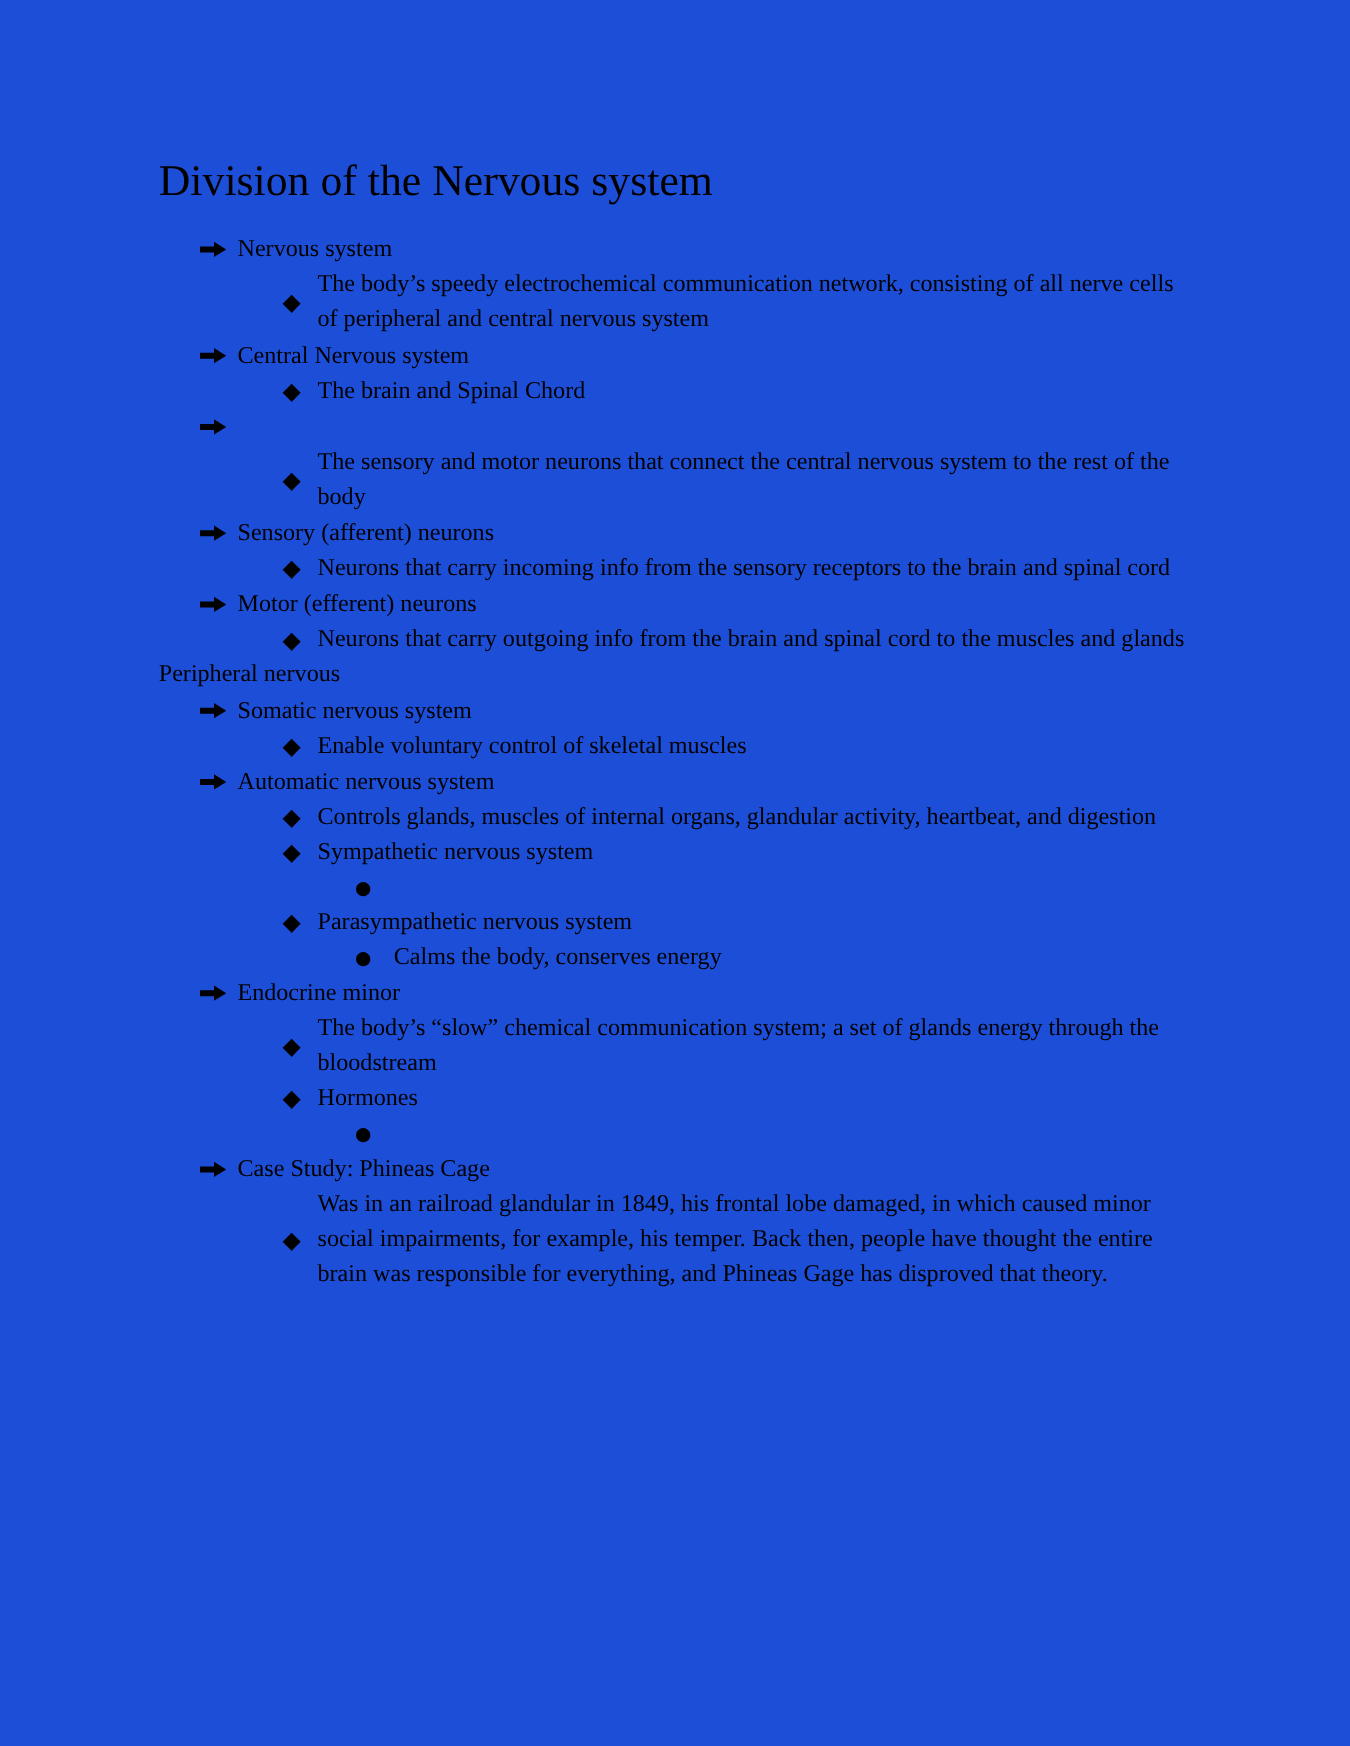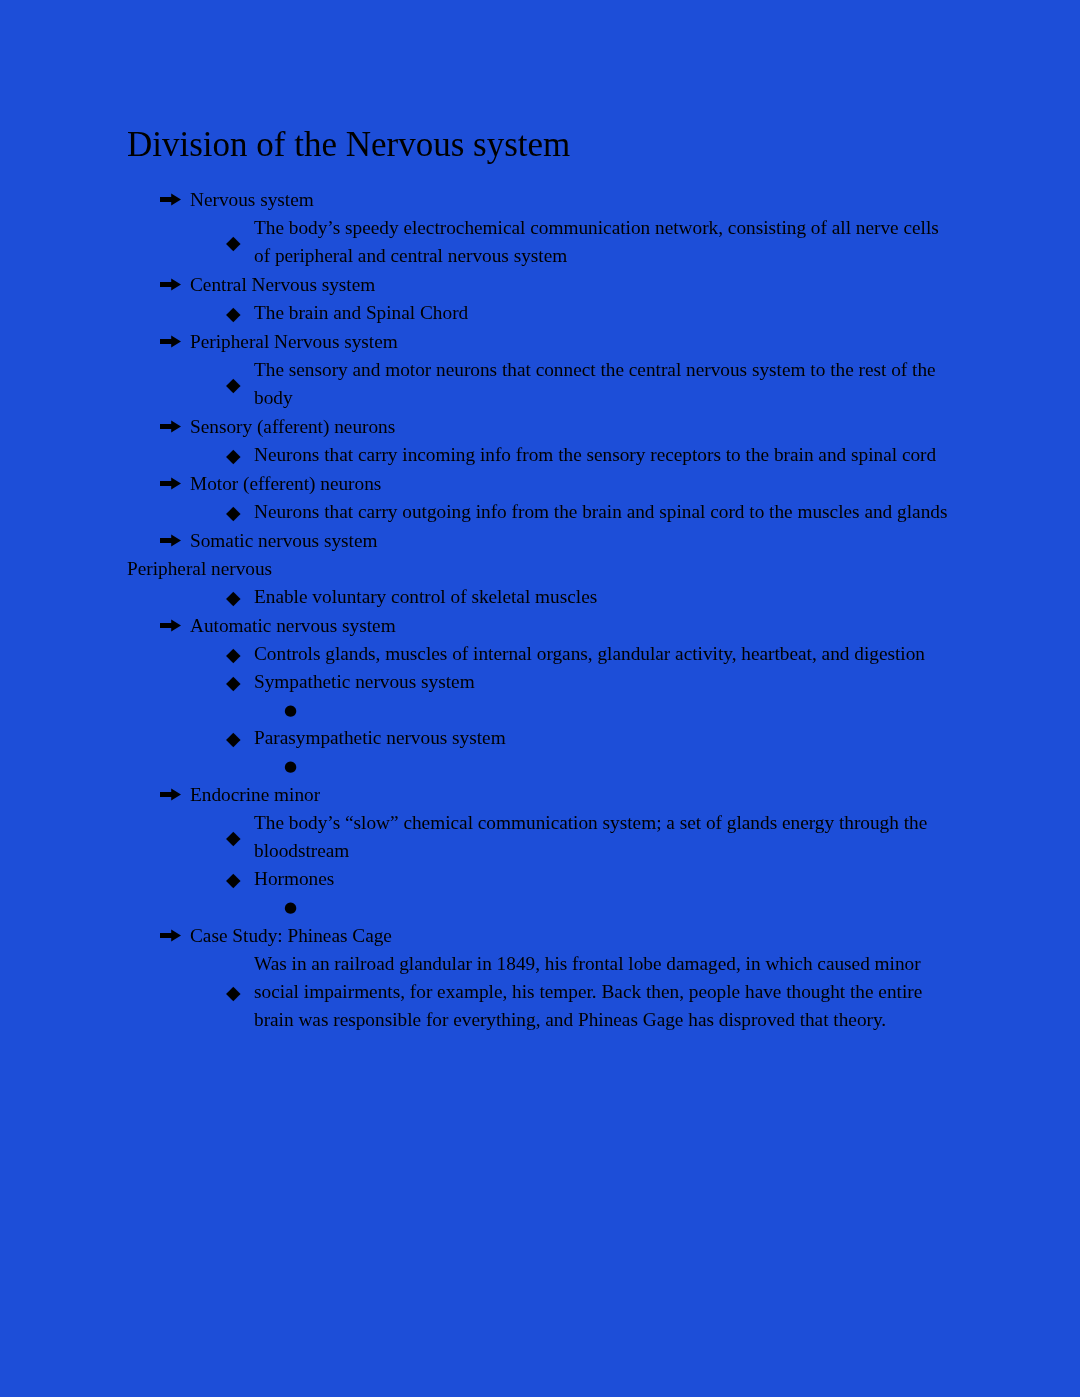--- a/index.html
+++ b/index.html
@@ -82,21 +82,20 @@
         <span class="text">Central Nervous system</span>
       </div>
       <div class="row l2">
         <span class="bullet b2">◆</span>
         <span class="text">The brain and Spinal Chord</span>
       </div>
       <div class="row l1">
         <span class="bullet b1"><svg width="21" height="13" viewBox="0 0 21 13" aria-hidden="true">
             <path d="M0 4.1 H11.2 V0.4 L21 6.5 L11.2 12.6 V8.9 H0 Z"></path>
           </svg></span>
-        <span class="text">Peripheral Nervous system</span>
       </div>
       <div class="row l2">
         <span class="bullet b2">◆</span>
         <span class="text">The sensory and motor neurons that connect the central nervous system to the rest of the body</span>
       </div>
       <div class="row l1">
         <span class="bullet b1"><svg width="21" height="13" viewBox="0 0 21 13" aria-hidden="true">
             <path d="M0 4.1 H11.2 V0.4 L21 6.5 L11.2 12.6 V8.9 H0 Z"></path>
           </svg></span>
         <span class="text">Sensory (afferent) neurons</span>
@@ -108,28 +107,28 @@
       <div class="row l1">
         <span class="bullet b1"><svg width="21" height="13" viewBox="0 0 21 13" aria-hidden="true">
             <path d="M0 4.1 H11.2 V0.4 L21 6.5 L11.2 12.6 V8.9 H0 Z"></path>
           </svg></span>
         <span class="text">Motor (efferent) neurons</span>
       </div>
       <div class="row l2">
         <span class="bullet b2">◆</span>
         <span class="text">Neurons that carry outgoing info from the brain and spinal cord to the muscles and glands</span>
       </div>
+      <div class="row l0">
+        <span class="text">Peripheral nervous</span>
+      </div>
       <div class="row l1">
         <span class="bullet b1"><svg width="21" height="13" viewBox="0 0 21 13" aria-hidden="true">
             <path d="M0 4.1 H11.2 V0.4 L21 6.5 L11.2 12.6 V8.9 H0 Z"></path>
           </svg></span>
         <span class="text">Somatic nervous system</span>
-      </div>
-      <div class="row l0">
-        <span class="text">Peripheral nervous</span>
       </div>
       <div class="row l2">
         <span class="bullet b2">◆</span>
         <span class="text">Enable voluntary control of skeletal muscles</span>
       </div>
       <div class="row l1">
         <span class="bullet b1"><svg width="21" height="13" viewBox="0 0 21 13" aria-hidden="true">
             <path d="M0 4.1 H11.2 V0.4 L21 6.5 L11.2 12.6 V8.9 H0 Z"></path>
           </svg></span>
         <span class="text">Automatic nervous system</span>
@@ -144,20 +143,21 @@
       </div>
       <div class="row l3">
         <span class="bullet b3">●</span>
       </div>
       <div class="row l2">
         <span class="bullet b2">◆</span>
         <span class="text">Parasympathetic nervous system</span>
       </div>
       <div class="row l3">
         <span class="bullet b3">●</span>
+        <span class="text">Calms the body, conserves energy</span>
       </div>
       <div class="row l1">
         <span class="bullet b1"><svg width="21" height="13" viewBox="0 0 21 13" aria-hidden="true">
             <path d="M0 4.1 H11.2 V0.4 L21 6.5 L11.2 12.6 V8.9 H0 Z"></path>
           </svg></span>
         <span class="text">Endocrine minor</span>
       </div>
       <div class="row l2">
         <span class="bullet b2">◆</span>
         <span class="text">The body’s “slow” chemical communication system; a set of glands energy through the bloodstream</span>

